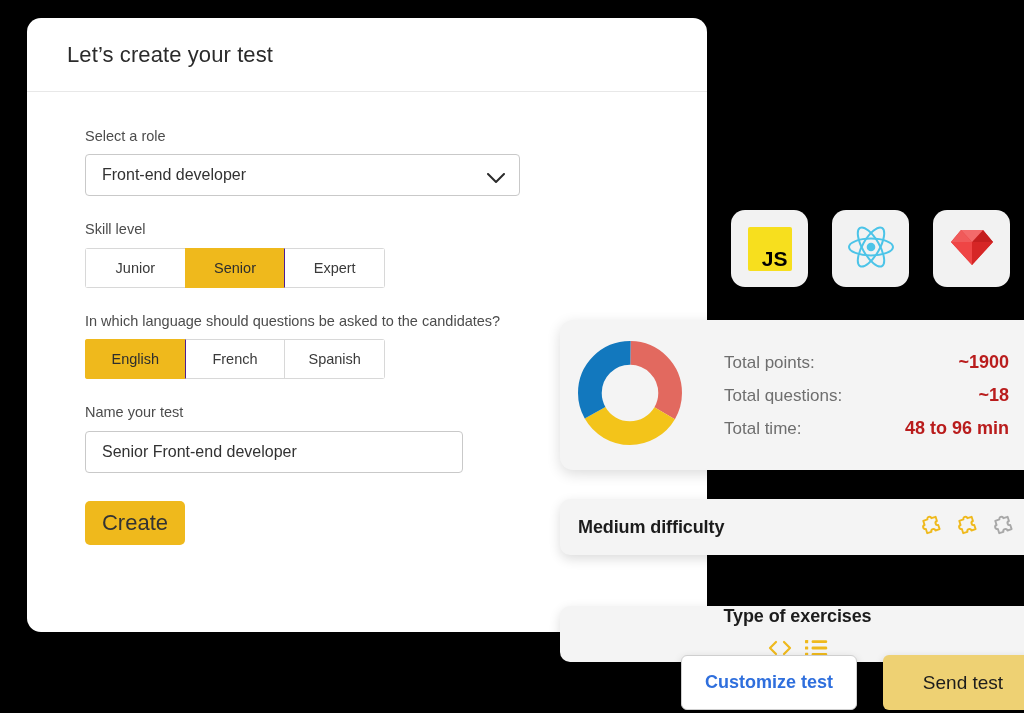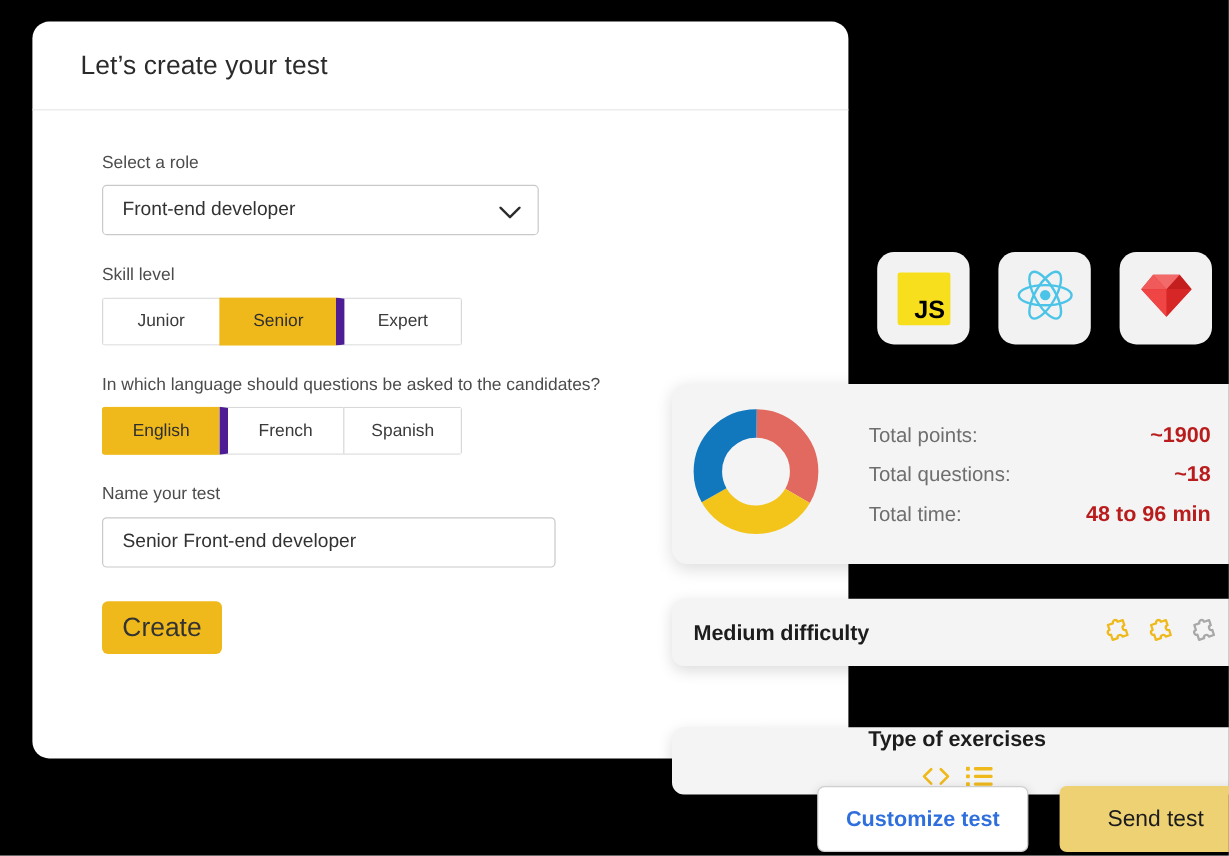--- a/index.html
+++ b/index.html
@@ -22,38 +22,38 @@
     height:74px;border-bottom:1px solid #e8e8e8;
     display:flex;align-items:center;padding-left:40px;box-sizing:border-box;
   }
   .form-title{font-size:22px;color:#2b2b2b;letter-spacing:.1px;}
   .form-body{padding:36px 40px 0 58px;box-sizing:border-box;}
 
   .field-label{
     font-size:14.5px;color:#4c4c4c;margin-bottom:9px;line-height:1.2;
   }
   .select-box{
-    width:364px;height:42px;border:1px solid #c9c9c9;border-radius:4px;
+    width:435px;height:42px;border:1px solid #c9c9c9;border-radius:4px;
     background:#fff;display:flex;align-items:center;justify-content:space-between;
     padding:0 14px 0 16px;box-sizing:border-box;
   }
   .select-value{font-size:16px;color:#323232;}
   .chev{width:18px;height:11px;display:block;}
 
   .field-group{margin-bottom:25px;}
 
   .seg{display:flex;width:300px;height:40px;border-radius:3px;overflow:hidden;}
   .seg-item{
     flex:1;display:flex;align-items:center;justify-content:center;
     font-size:14.5px;color:#3a3a3a;background:#fff;
     border:1px solid #d8d8d8;border-right:none;box-sizing:border-box;
   }
   .seg-item:last-child{border-right:1px solid #d8d8d8;}
   .seg-item.active{background:#efb91c;border-color:#efb91c;color:#2e2e2e;text-align:right;}
-  .seg-item.active + .seg-item{border-left:7px solid #4c1d95;}
+  .seg-item.active + .seg-item{border-left:1px solid #4c1d95;}
 
   .text-input{
     width:378px;height:42px;border:1px solid #c9c9c9;border-radius:4px;
     background:#fff;display:flex;align-items:center;padding:0 16px;box-sizing:border-box;
     font-size:16px;color:#323232;
   }
   .create-btn{
     margin-top:28px;width:100px;height:44px;background:#efb91c;border-radius:5px;
     display:flex;align-items:center;justify-content:center;
     font-size:22px;color:#333333;border:none;cursor:pointer;

